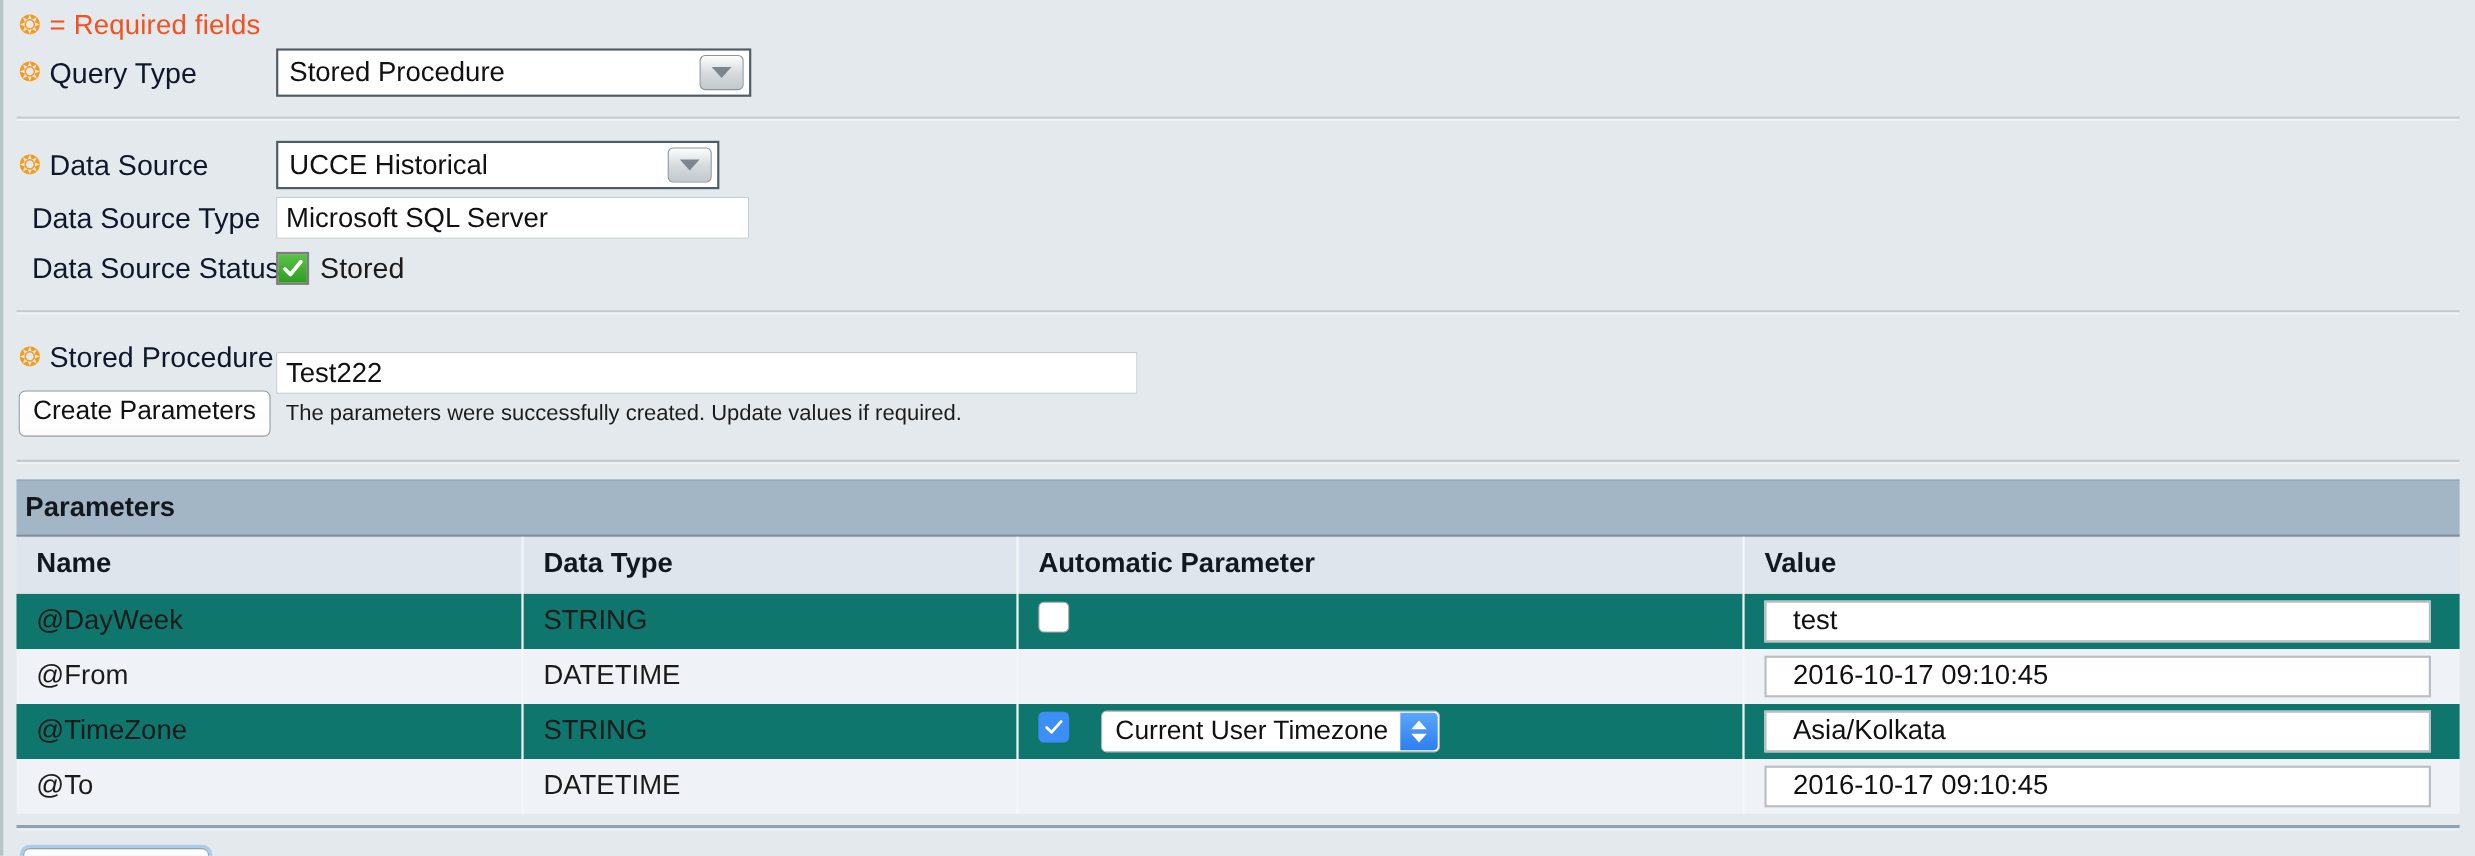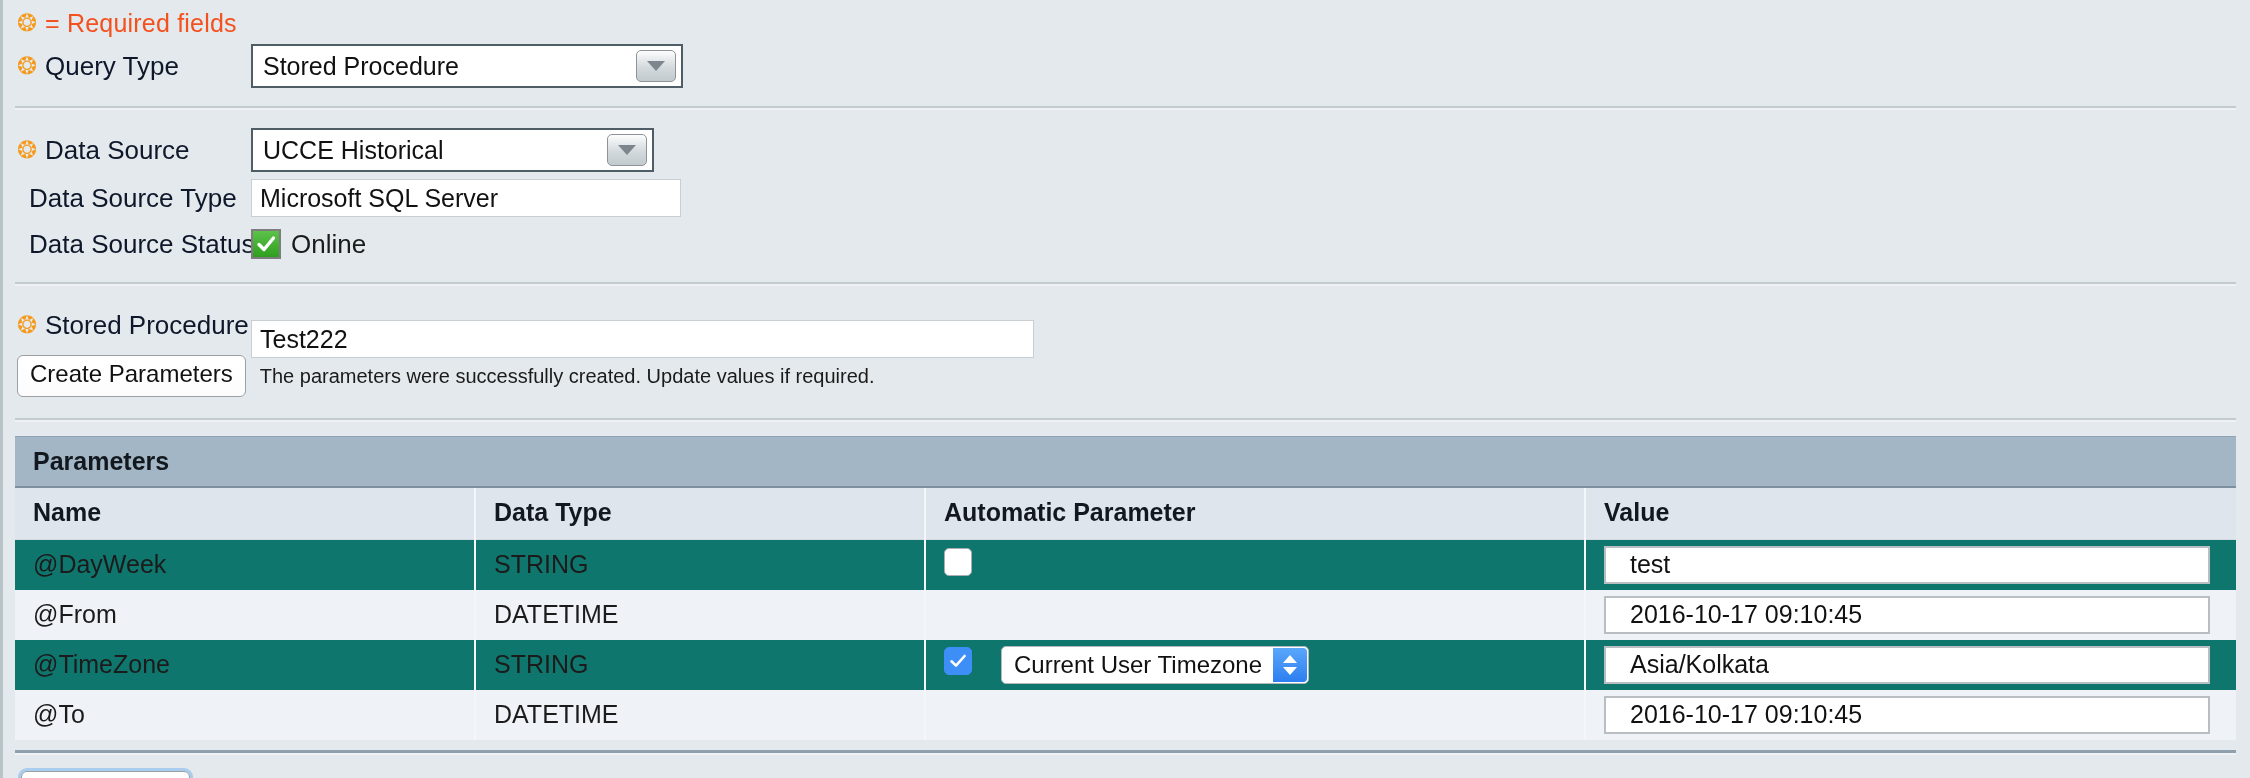--- a/index.html
+++ b/index.html
@@ -125,21 +125,21 @@
   .msg {
     font-size: 20px; color: #1b1b1b; margin-left: 14px;
   }
 
   
   .panel { margin: 0 14px 0 12px; }
   .panel-title {
     background: #a3b6c6;
     height: 52px;
     display: flex; align-items: center;
-    padding-left: 18px;
+    padding-left: 8px;
     font-size: 25px;
     font-weight: bold;
     color: #12181d;
     border-top: 1px solid #8fa3b4;
     border-bottom: 2px solid #7e909f;
   }
   table.params {
     width: 100%;
     border-collapse: collapse;
     table-layout: fixed;
@@ -290,21 +290,21 @@
 
     <div class="row" style="height:48px;text-align:center;">
       <div class="lbl-col indent">
         <span class="lbl">Data Source Status</span>
       </div>
       <span class="status-ok">
         <svg width="22" height="22" viewBox="0 0 22 22">
             <path d="M4 11.5 L9 16.5 L18.5 5" stroke="#ffffff" stroke-width="3.4" fill="none" stroke-linecap="round" stroke-linejoin="round"></path>
           </svg>
       </span>
-      <span class="status-txt">Online</span>
+      <span class="status-txt">Stored</span>
     </div>
 
     <div style="height:14px"></div>
     <div class="divider"></div>
   </div>
 
   <div class="section">
     <div style="height:14px"></div>
 
     <div class="row" style="height:50px;">

